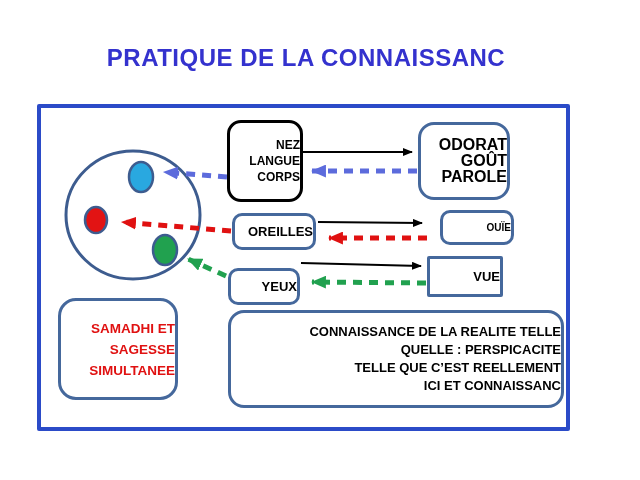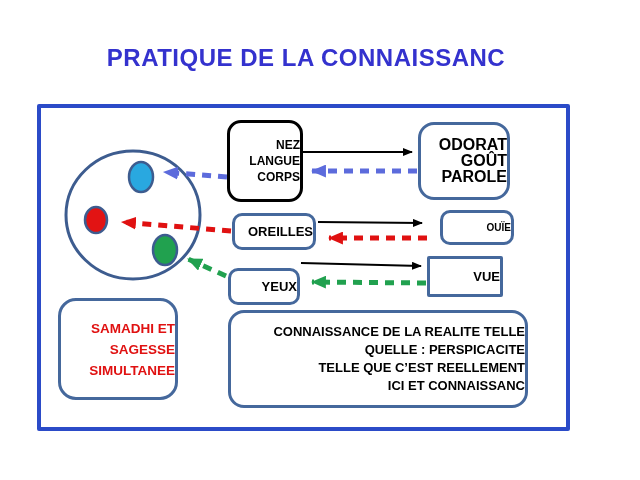--- a/index.html
+++ b/index.html
@@ -27,21 +27,21 @@
   .box-nez{left:227px;top:120px;width:76px;height:82px;border:3px solid var(--nez-box-border,#000);
            border-radius:14px;font-size:12px;line-height:16px;}
   .box-odorat{left:418px;top:122px;width:92px;height:78px;border-radius:16px;
               font-size:16px;line-height:16px;}
   .box-oreilles{left:232px;top:213px;width:84px;height:37px;border-radius:10px;font-size:13px;}
   .box-ouie{left:428px;top:210px;width:74px;height:35px;border-radius:10px;font-size:10px;margin-left:12px;}
   .box-yeux{left:228px;top:256px;width:72px;height:37px;border-radius:10px;font-size:13px;margin-top:12px;}
   .box-vue{left:427px;top:256px;width:76px;height:41px;border-radius:2px;font-size:13px;}
   .box-samadhi{left:58px;top:298px;width:120px;height:102px;border-radius:18px;
                font-size:13.5px;line-height:21px;color:var(--samadhi-text,#E01111);}
-  .box-connaissance{left:228px;top:310px;width:300px;height:98px;border-radius:16px;
+  .box-connaissance{left:228px;top:310px;width:336px;height:98px;border-radius:16px;
                     font-size:13px;line-height:18px;}
 </style>
 </head>
 <body>
 
 <div class="title">PRATIQUE DE LA CONNAISSANC</div>
 
 <div class="frame"></div>
 
 <svg class="overlay" width="640" height="480" viewBox="0 0 640 480">

